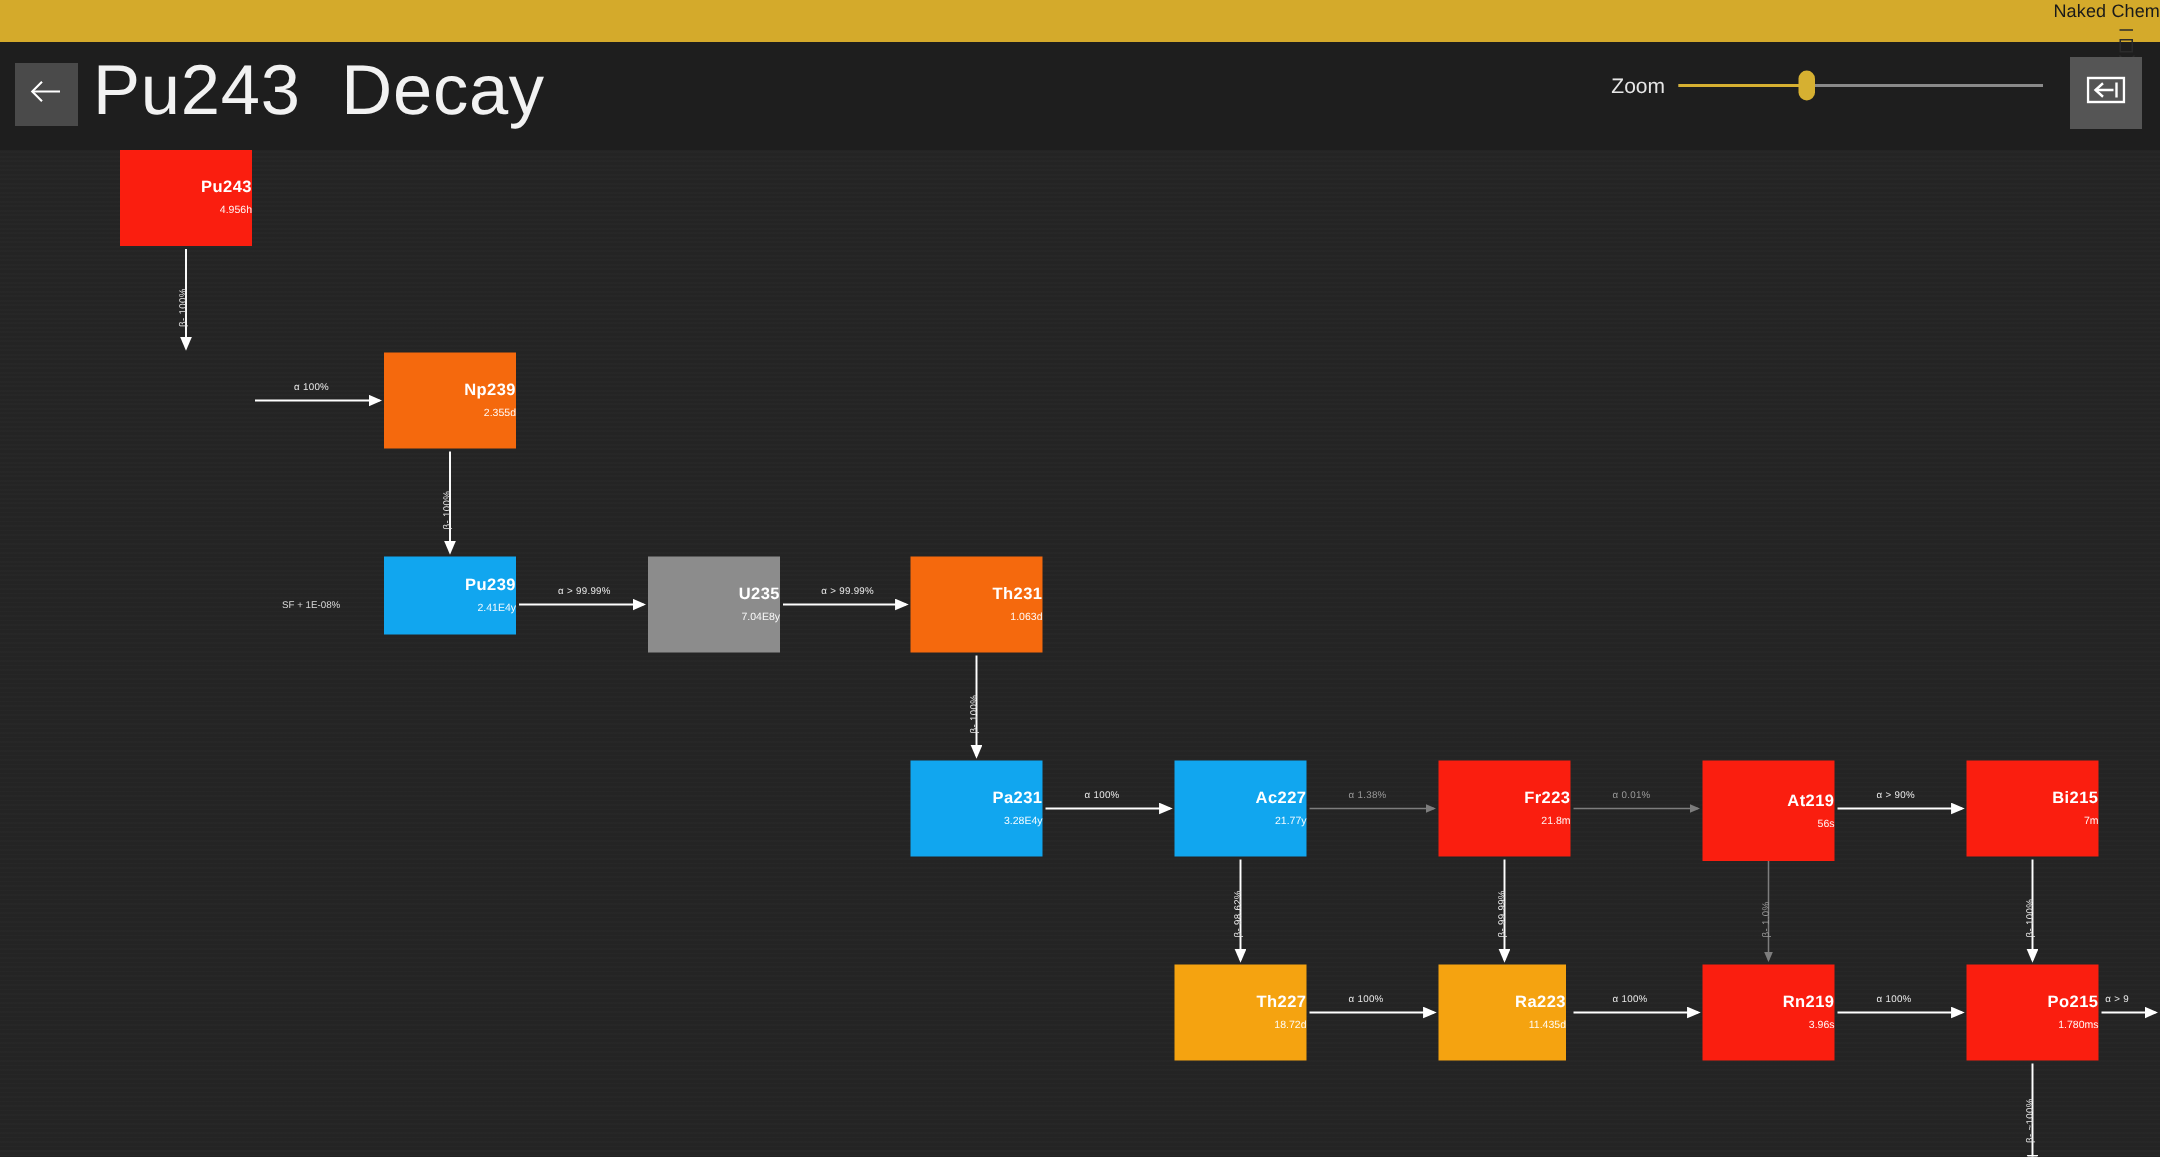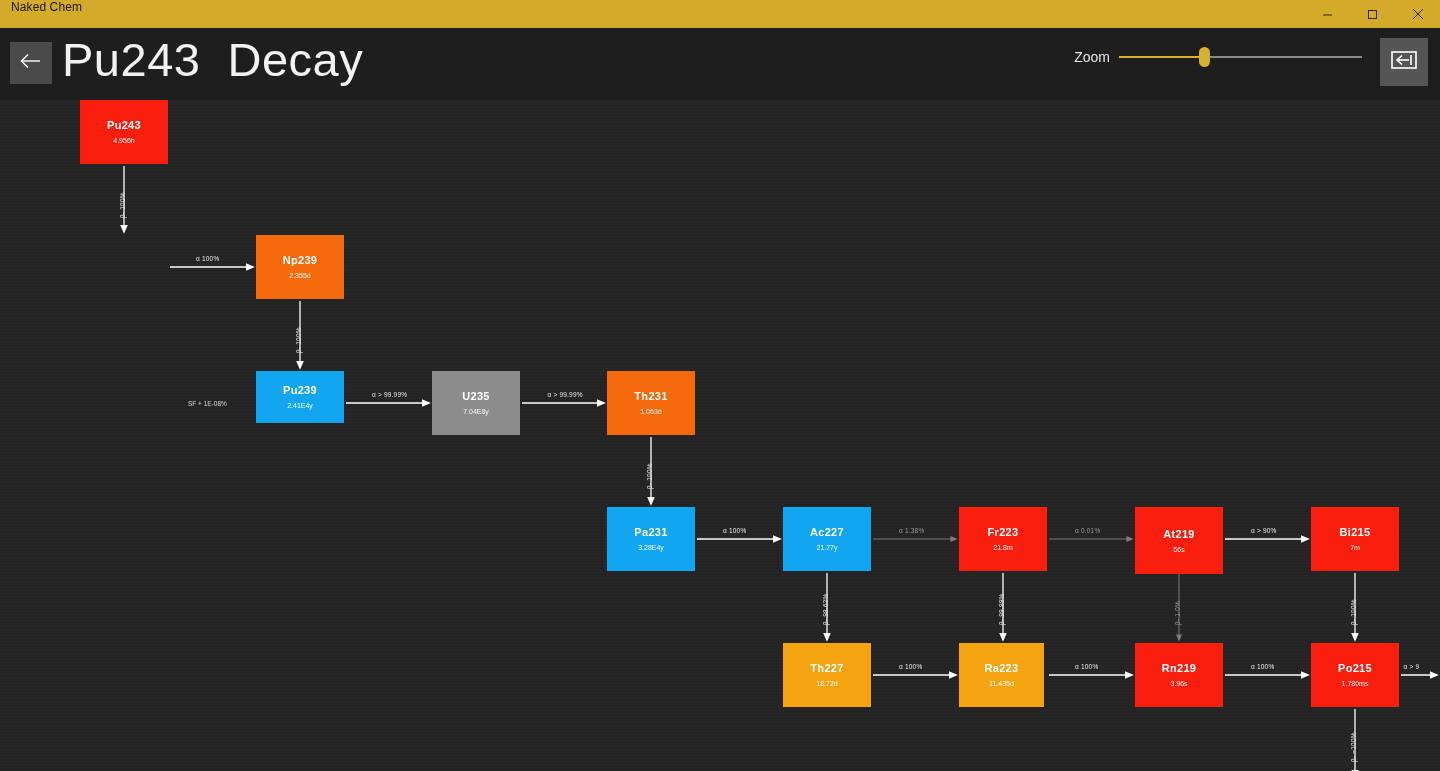--- a/index.html
+++ b/index.html
@@ -8,21 +8,21 @@
     overflow: hidden;
     background: #1e1e1e;
     font-family: "Liberation Sans", sans-serif;
   }
 
   
   .titlebar {
     position: absolute; top: 0; left: 0;
     width: 1440px; height: 28px;
     background: #d4aa2b;
-    display: flex; align-items: flex-start;
+    display: flex; align-items: flex-end; flex-direction: column;
   }
   .titlebar-title {
     font-size: 12px; color: #1a1a1a;
     padding-left: 11px; letter-spacing: .1px;
   }
   .titlebar-spacer { flex: 1; }
   .win-btn {
     width: 45px; height: 28px;
     display: flex; align-items: center; justify-content: center;
     color: #2b2b2b;
@@ -84,21 +84,21 @@
         rgba(0,0,0,0) 1px, rgba(0,0,0,0) 3px),
       #242424;
     overflow: hidden;
   }
   .chain { position: absolute; top: -100px; left: 0; width: 1440px; height: 771px; }
 
   
   .nuc {
     position: absolute;
     display: flex; flex-direction: column;
-    align-items: center; justify-content: center;
+    align-items: flex-end; justify-content: center;
     cursor: pointer;
   }
   .nuc-name {
     font-size: 11px; font-weight: bold;
     color: #ffffff; letter-spacing: .3px;
     line-height: 13px;
   }
   .nuc-half {
     font-size: 7px; color: #ffffff;
     margin-top: 4px; opacity: .95;

